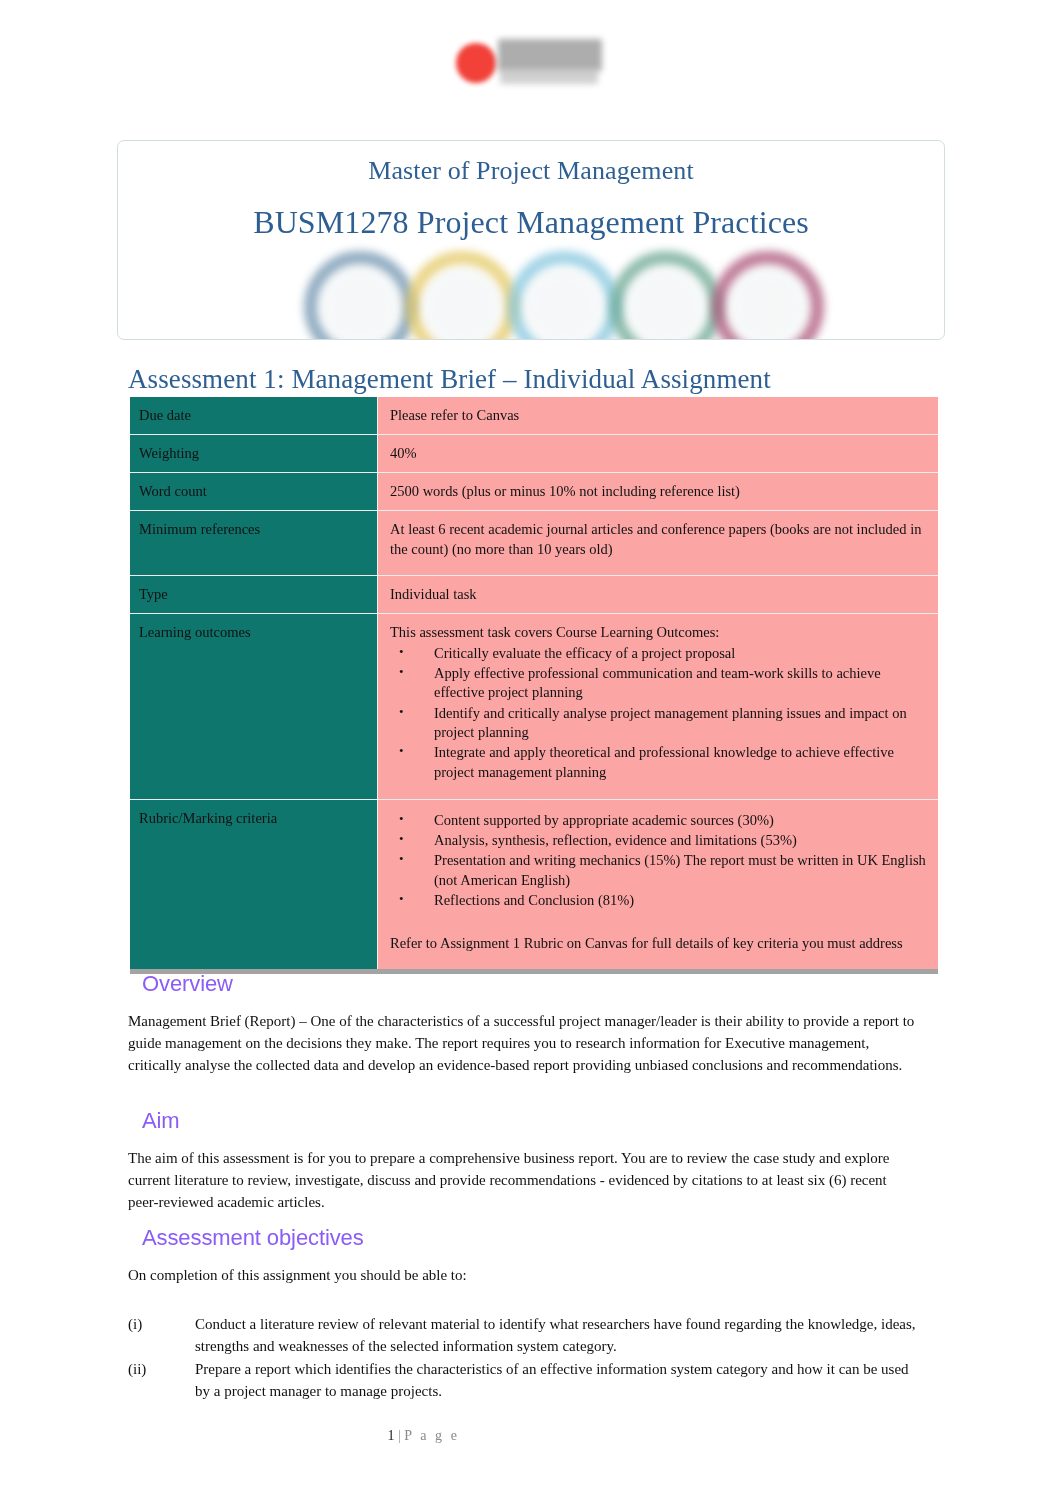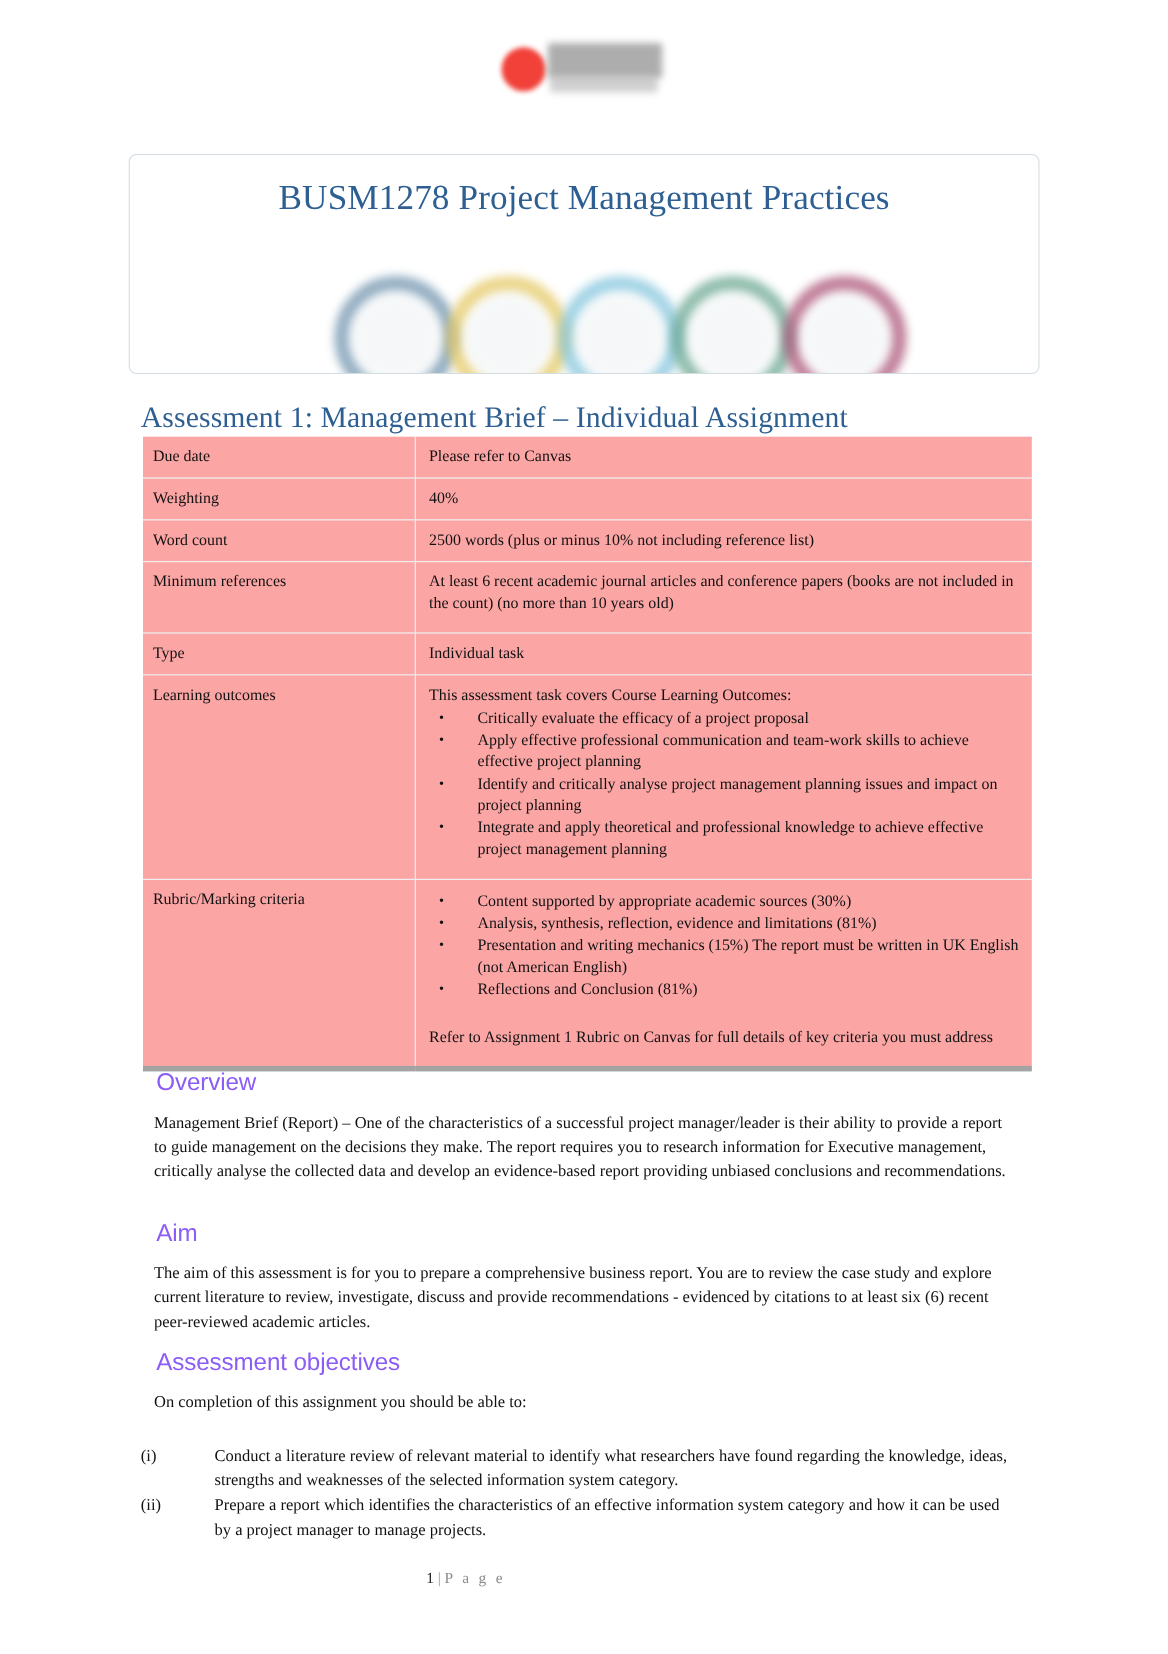--- a/index.html
+++ b/index.html
@@ -171,21 +171,21 @@
   }
   .info-table td {
     vertical-align: top;
     padding: 9px 6px 9px 8px;
     border-bottom: 1px solid #eeeeee;
     line-height: 1.32;
   }
   .info-table td.label {
     width: 232px;
     padding-left: 9px;
-    background: #fca5a5;
+    background: #0f766e;
     border-right: 1px solid #f0f0f0;
   }
   .info-table td.value {
     padding-left: 12px;
     background: #fca5a5;
   }
   .info-table tr.tall td { padding-bottom: 16px; }
   .info-table tr:last-child td { border-bottom: 5px solid #a3a3a3; }
 
   ul.doc-bullets {
@@ -207,21 +207,21 @@
     font-size: 13px;
   }
   .rubric-note {
     margin-top: 24px;
     line-height: 1.32;
   }
 
   
   .body-section { position: absolute; left: 128px; width: 790px; }
   .body-section p {
-    margin: 8px 0 0 12px;
+    margin: 8px 0 0 0;
     font-size: 15px;
     line-height: 1.45;
   }
   #sec-overview { top: 957px; }
   #sec-aim { top: 1094px; }
   #sec-objectives { top: 1211px; }
 
   .objectives-intro { margin-top: 9px !important; }
 
   ol.roman-list {
@@ -262,20 +262,21 @@
 <div class="page">
 
   <div class="logo-wrap">
     <div class="logo-dot"></div>
     <div class="logo-word"></div>
     <div class="logo-word2"></div>
     <span class="logo-alt">RMIT University</span>
   </div>
 
   <div class="banner">
+    <div class="banner-title">Master of Project Management</div>
     <div class="banner-sub">BUSM1278 Project Management Practices</div>
     <div class="rings">
       <div class="ring-inner i1"></div>
       <div class="ring-inner i2"></div>
       <div class="ring-inner i3"></div>
       <div class="ring-inner i4"></div>
       <div class="ring-inner i5"></div>
       <div class="ring r1"></div>
       <div class="ring r2"></div>
       <div class="ring r3"></div>
@@ -318,21 +319,21 @@
             <li>Identify and critically analyse project management planning issues and impact on project planning</li>
             <li>Integrate and apply theoretical and professional knowledge to achieve effective project management planning</li>
           </ul>
         </td>
       </tr>
       <tr class="tall">
         <td class="label">Rubric/Marking criteria</td>
         <td class="value">
           <ul class="doc-bullets">
             <li>Content supported by appropriate academic sources (30%)</li>
-            <li>Analysis, synthesis, reflection, evidence and limitations (81%)</li>
+            <li>Analysis, synthesis, reflection, evidence and limitations (53%)</li>
             <li>Presentation and writing mechanics (15%) The report must be written in UK English (not American English)</li>
             <li>Reflections and Conclusion (81%)</li>
           </ul>
           <div class="rubric-note">Refer to Assignment 1 Rubric on Canvas for full details of key criteria you must address</div>
         </td>
       </tr>
     </tbody>
   </table>
 
   <div class="body-section" id="sec-overview">

